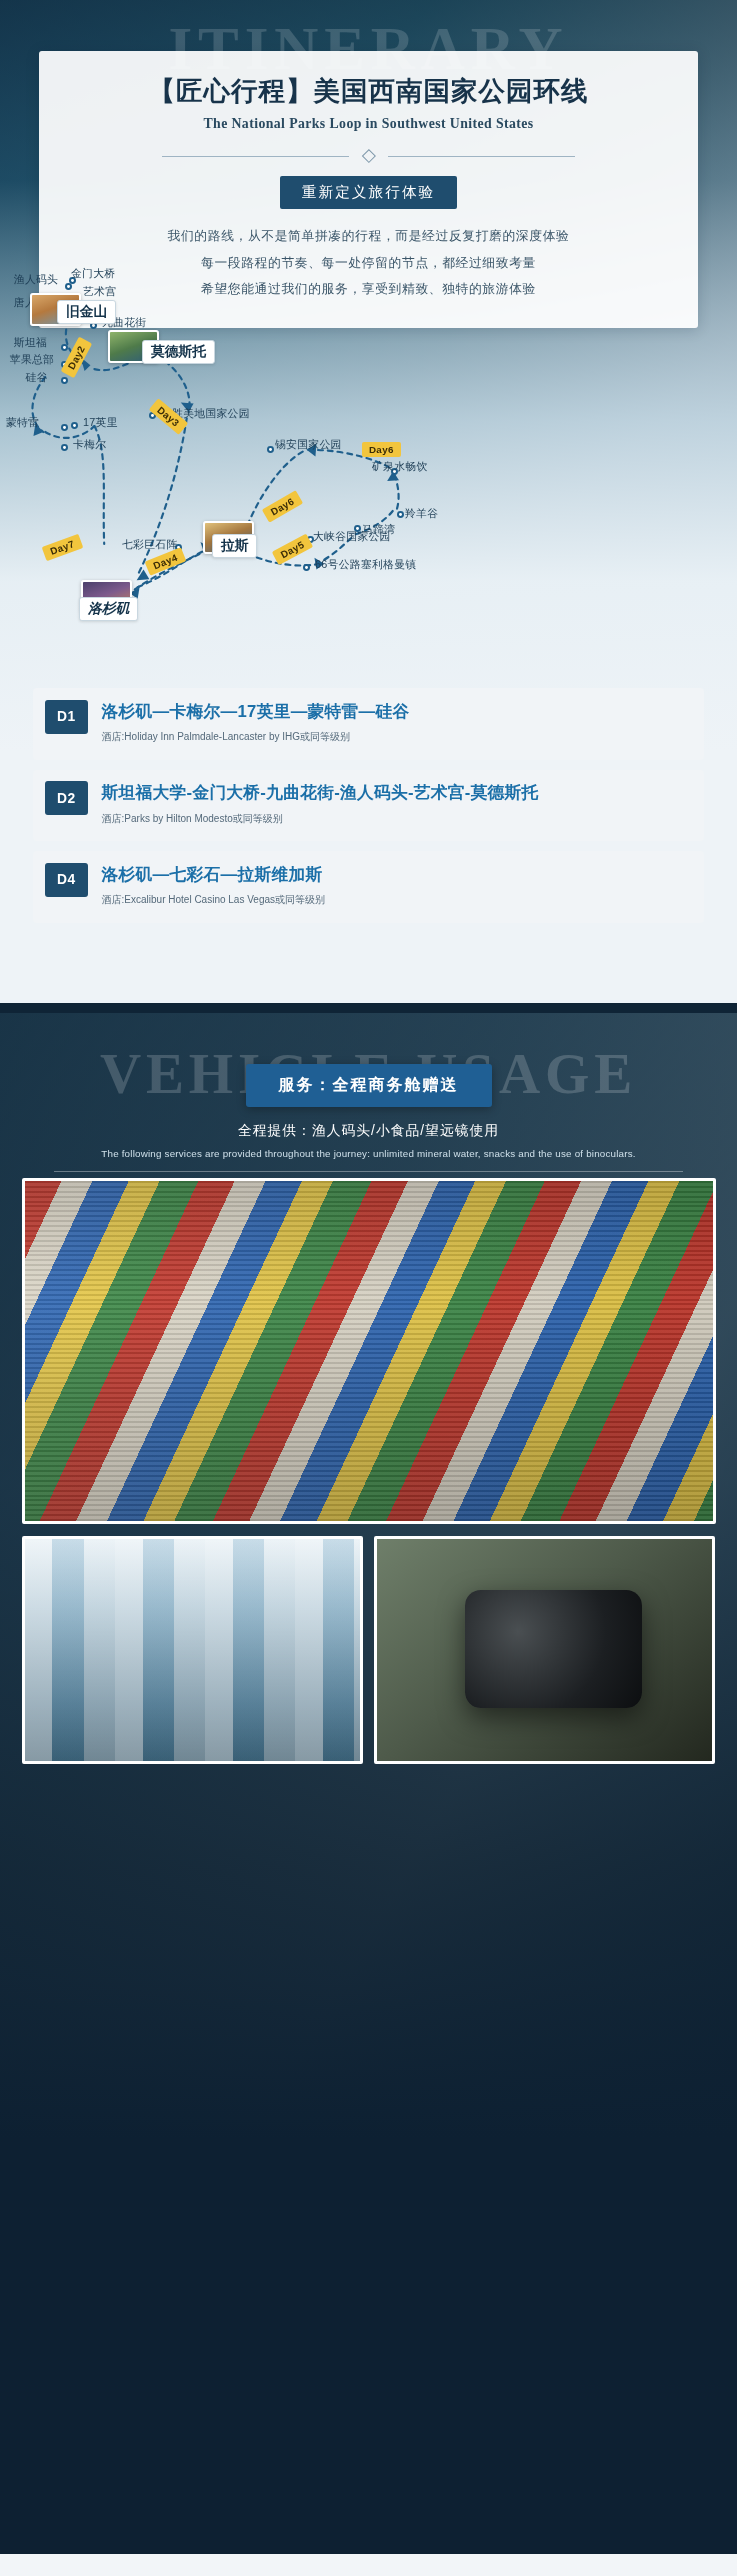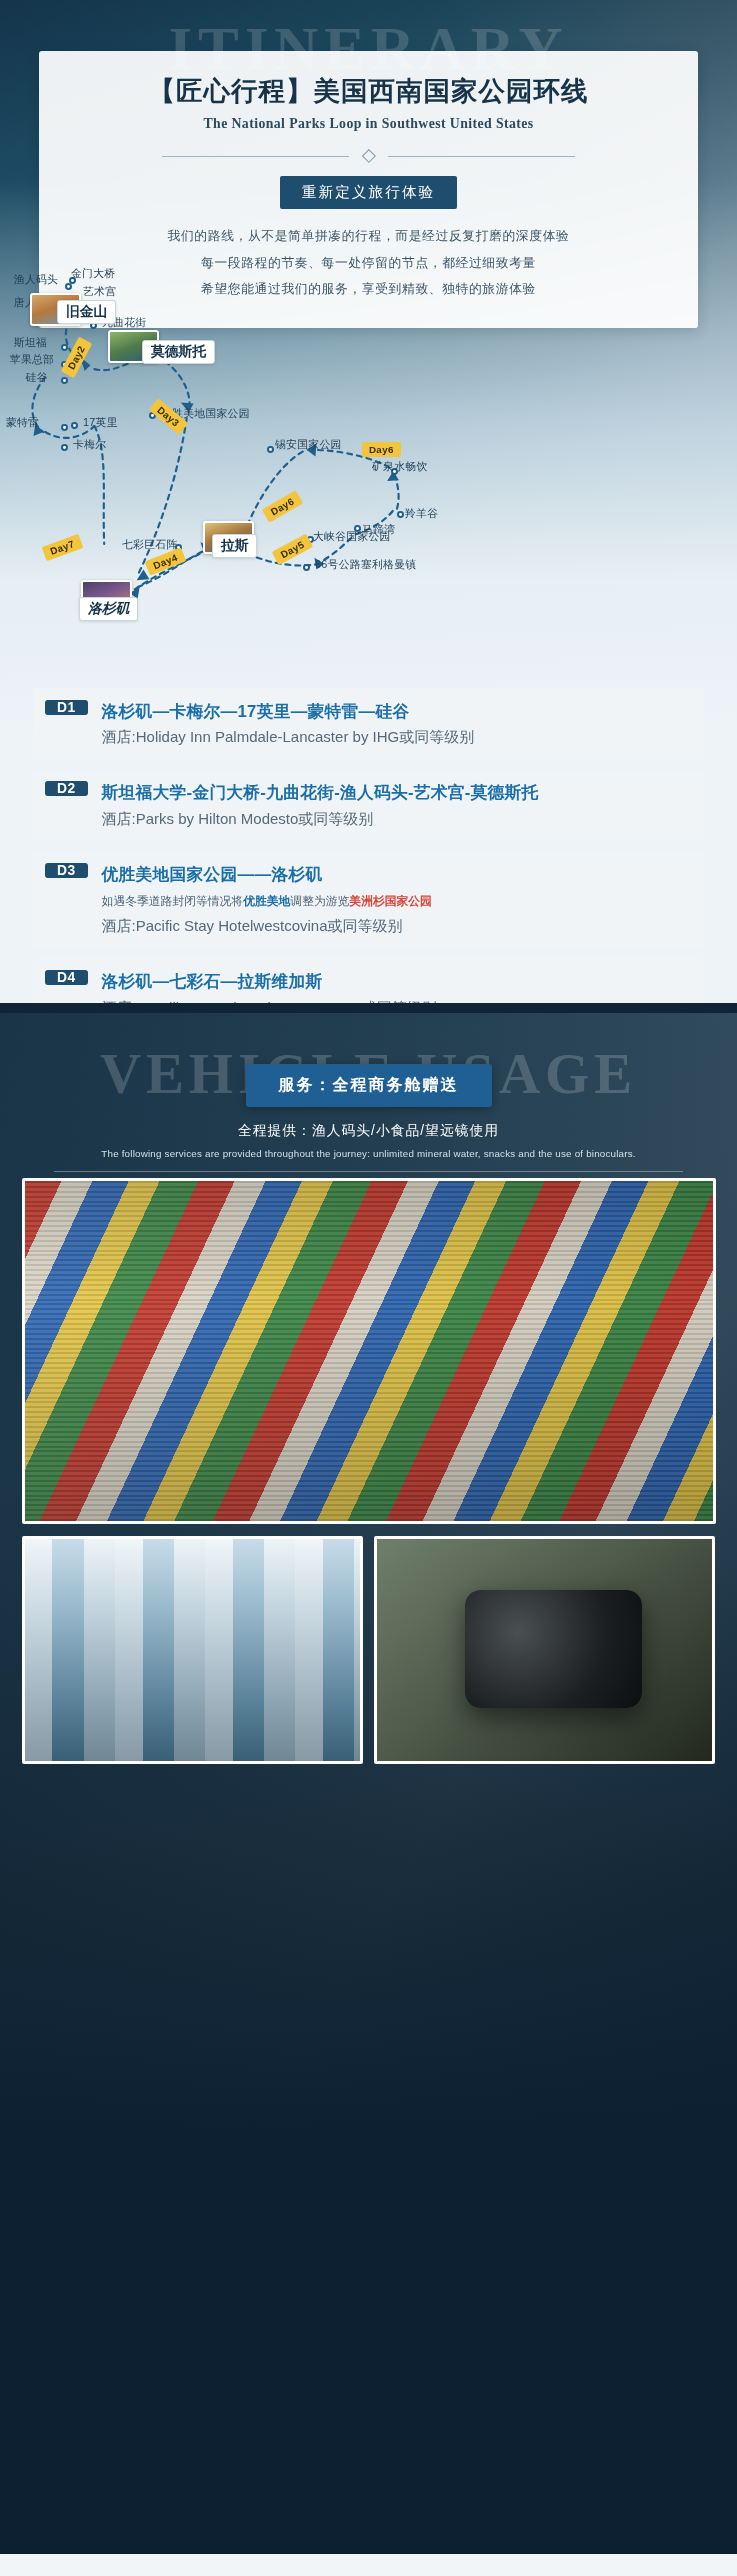--- a/index.html
+++ b/index.html
@@ -180,21 +180,21 @@
     display: flex;
     align-items: flex-start;
     margin-bottom: 9.8px;
     background: #f1f4f7;
     border-radius: 3.9px;
     padding: 11.8px 13.8px 12.8px 11.8px;
   }
   .day-badge {
     flex: 0 0 auto;
     width: 43px;
-    height: 15px;
+    height: 34px;
     background: #1f4d6e;
     color: #fff;
     font-size: 13.8px;
     font-weight: bold;
     border-radius: 2.9px;
     display: flex;
     align-items: center;
     justify-content: center;
     letter-spacing: 0.5px;
     margin-right: 13.8px;
@@ -210,21 +210,21 @@
   .day-note {
     margin-top: 5.9px;
     font-size: 11.8px;
     color: #4c6376;
     line-height: 19.7px;
   }
   .day-note .hl-blue { color: #1b6fa8; font-weight: bold; }
   .day-note .hl-red { color: #d6483b; font-weight: bold; }
   .day-hotel {
     margin-top: 4.9px;
-    font-size: 15px;
+    font-size: 10px;
     color: #54697a;
     line-height: 18.7px;
   }
 
   
   .service {
     position: absolute;
     top: 1013px;
     left: 0;
     width: 737px;
@@ -488,28 +488,20 @@
       </div>
 
       <div class="day-row">
         <div class="day-badge">D2</div>
         <div class="day-body">
           <div class="day-title">斯坦福大学-金门大桥-九曲花街-渔人码头-艺术宫-莫德斯托</div>
           <div class="day-hotel">酒店:Parks by Hilton Modesto或同等级别</div>
         </div>
       </div>
 
-      <div class="day-row">
-        <div class="day-badge">D3</div>
-        <div class="day-body">
-          <div class="day-title">优胜美地国家公园——洛杉矶</div>
-          <div class="day-note"><span>如遇冬季道路封闭等情况将</span><span class="hl-blue">优胜美地</span><span>调整为游览</span><span class="hl-red">美洲杉国家公园</span></div>
-          <div class="day-hotel">酒店:Pacific Stay Hotelwestcovina或同等级别</div>
-        </div>
-      </div>
 
       <div class="day-row">
         <div class="day-badge">D4</div>
         <div class="day-body">
           <div class="day-title">洛杉矶—七彩石—拉斯维加斯</div>
           <div class="day-hotel">酒店:Excalibur Hotel Casino Las Vegas或同等级别</div>
         </div>
       </div>
 
     </div>

